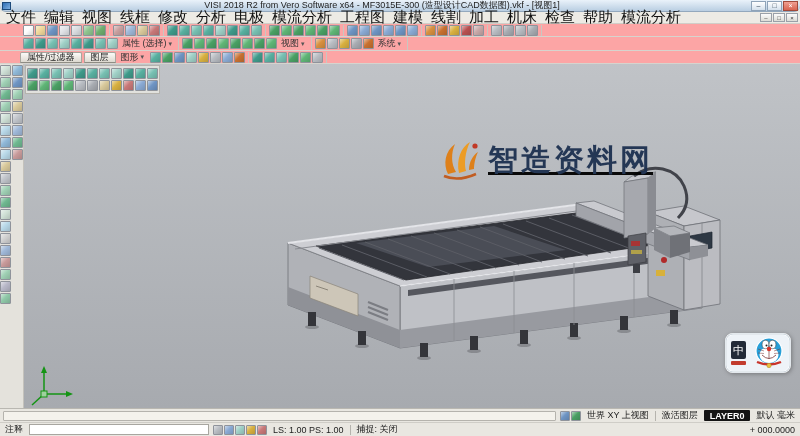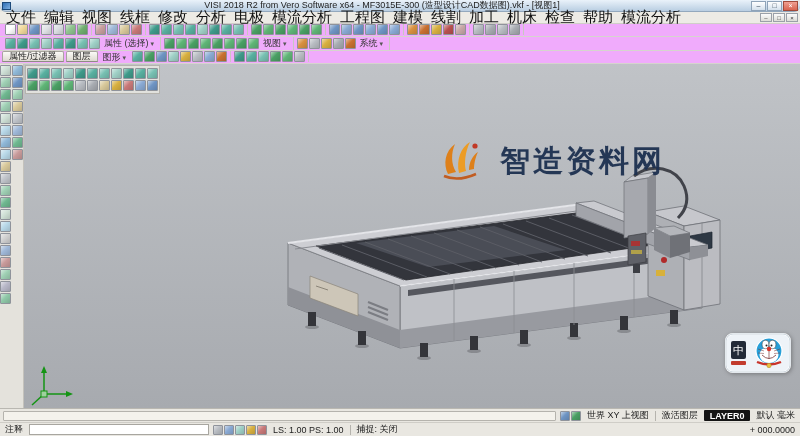--- a/index.html
+++ b/index.html
@@ -22,21 +22,21 @@
   
   .menubar { height:12px; background:#edebe5; border-bottom:1px solid #d0cec8;
     display:flex; align-items:center; padding:0 2px; }
   .menu-items { display:flex; }
   .menu-item { padding:0 4px; font-size:15px; color:#111; cursor:default;font-family:Liberation Serif, serif; }
   .child-btns { display:flex; }
   .child-btn { width:12px; height:9px; border:1px solid #9aa0a8; background:linear-gradient(#fcfcfc,#dcdcd6);
     font-size:6px; display:inline-flex; align-items:center; justify-content:center; margin-left:1px; color:#333; }
 
   
-  .tb { background:#f0abfc; border-bottom:1px solid #d6d4ce; display:flex; align-items:flex-start; padding:0 2px; }
+  .tb { background:#fca5a5; border-bottom:1px solid #d6d4ce; display:flex; align-items:center; padding:0 20px; }
   .tb1 { height:13px; } .tb2 { height:14px; } .tb3 { height:13px; }
   .tb-group { display:flex; align-items:center; padding:0 3px; border-right:1px solid #c9c7c1; gap:1px; }
   .tb-icons { display:flex; align-items:center; gap:1px; }
   .icon { width:11px; height:11px; border:1px solid #8f939b; border-radius:1px; display:inline-flex;
     align-items:center; justify-content:center; font-size:7px; color:#fff;
     background-image:linear-gradient(135deg, rgba(255,255,255,.55), rgba(255,255,255,0) 45%, rgba(0,0,0,.14)); }
   .tb-label { font-size:9px; color:#333; padding:0 3px; display:flex; align-items:center; gap:2px; white-space:nowrap; }
   .caret { font-size:7px; color:#555; }
   .tab { background:linear-gradient(#fbfaf7,#ddd9d0); border:1px solid #a8a69e; border-bottom-color:#8e8c84;
     border-radius:2px 2px 0 0; padding:0 6px; height:11px; display:inline-flex; align-items:center;
@@ -47,21 +47,21 @@
   .left-toolbar { width:24px; background:#e4e2dc; border-right:1px solid #c4c2bc; display:flex; padding-top:1px; }
   .lt-col { width:12px; display:flex; flex-direction:column; align-items:center; gap:1px; }
 
   .viewport { position:relative; flex:1; background:linear-gradient(#c0c3c7,#a7aaaf); overflow:hidden; }
   .scene { position:absolute; left:0; top:0; }
 
   .float-tb { position:absolute; left:1px; top:1px; background:rgba(232,230,224,.85);
     border:1px solid #b5b3ad; padding:1px; }
   .float-row { display:flex; gap:1px; margin:1px 0; }
 
-  .watermark { position:absolute; left:412px; top:74px; display:flex; align-items:flex-end; gap:20px; opacity:.95; }
+  .watermark { position:absolute; left:412px; top:74px; display:flex; align-items:center; gap:8px; opacity:.95;text-decoration:underline; }
   .wm-text { font-size:30px; font-weight:bold; color:#1d3050; letter-spacing:3px; white-space:nowrap; }
 
   .sticker { position:absolute; left:701px; top:269px; width:66px; height:40px;
     filter:drop-shadow(1px 1px 2px rgba(0,0,0,.3)); }
 
   
   .sb { background:#e9e7e1; display:flex; align-items:center; font-size:9px; color:#222; gap:4px; padding:0 3px; }
   .sb1 { height:14px; border-top:1px solid #b9b7b1; }
   .sb2 { height:14px; border-top:1px solid #cfcdc7; }
   .sb-sunken { flex:1; height:10px; background:#f4f2ec; border:1px solid #b5b3ad; border-radius:1px; }

